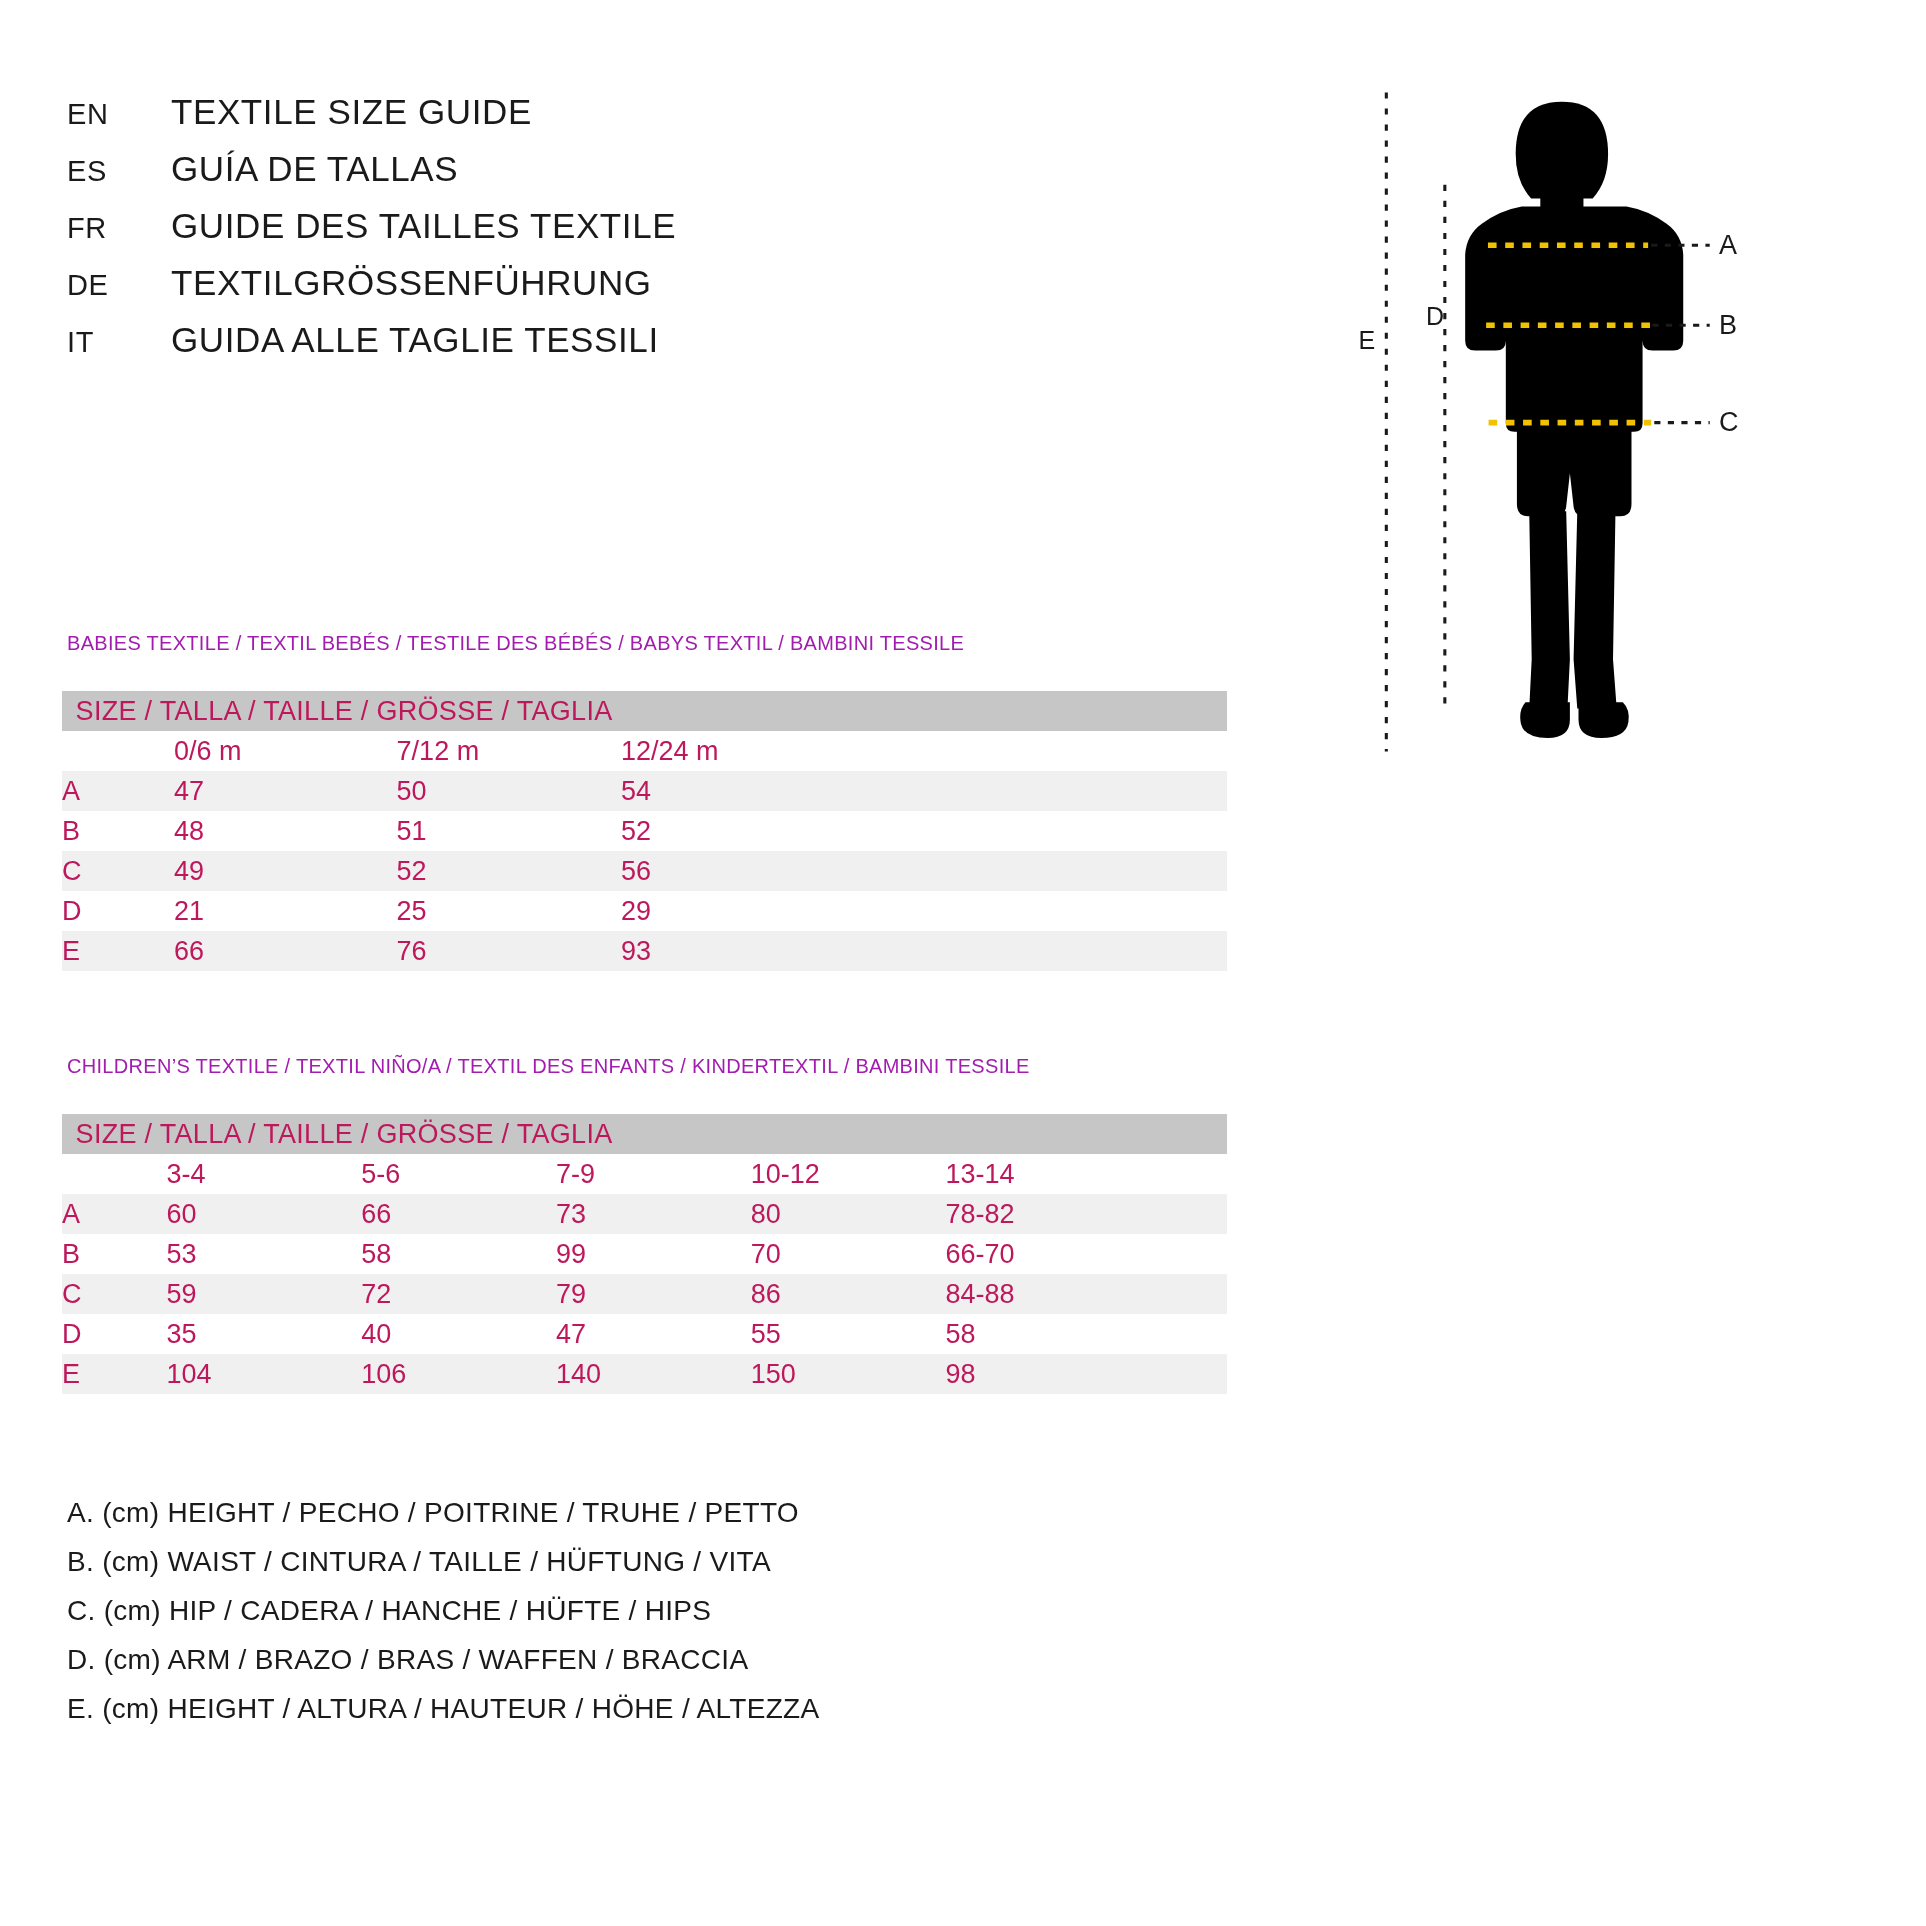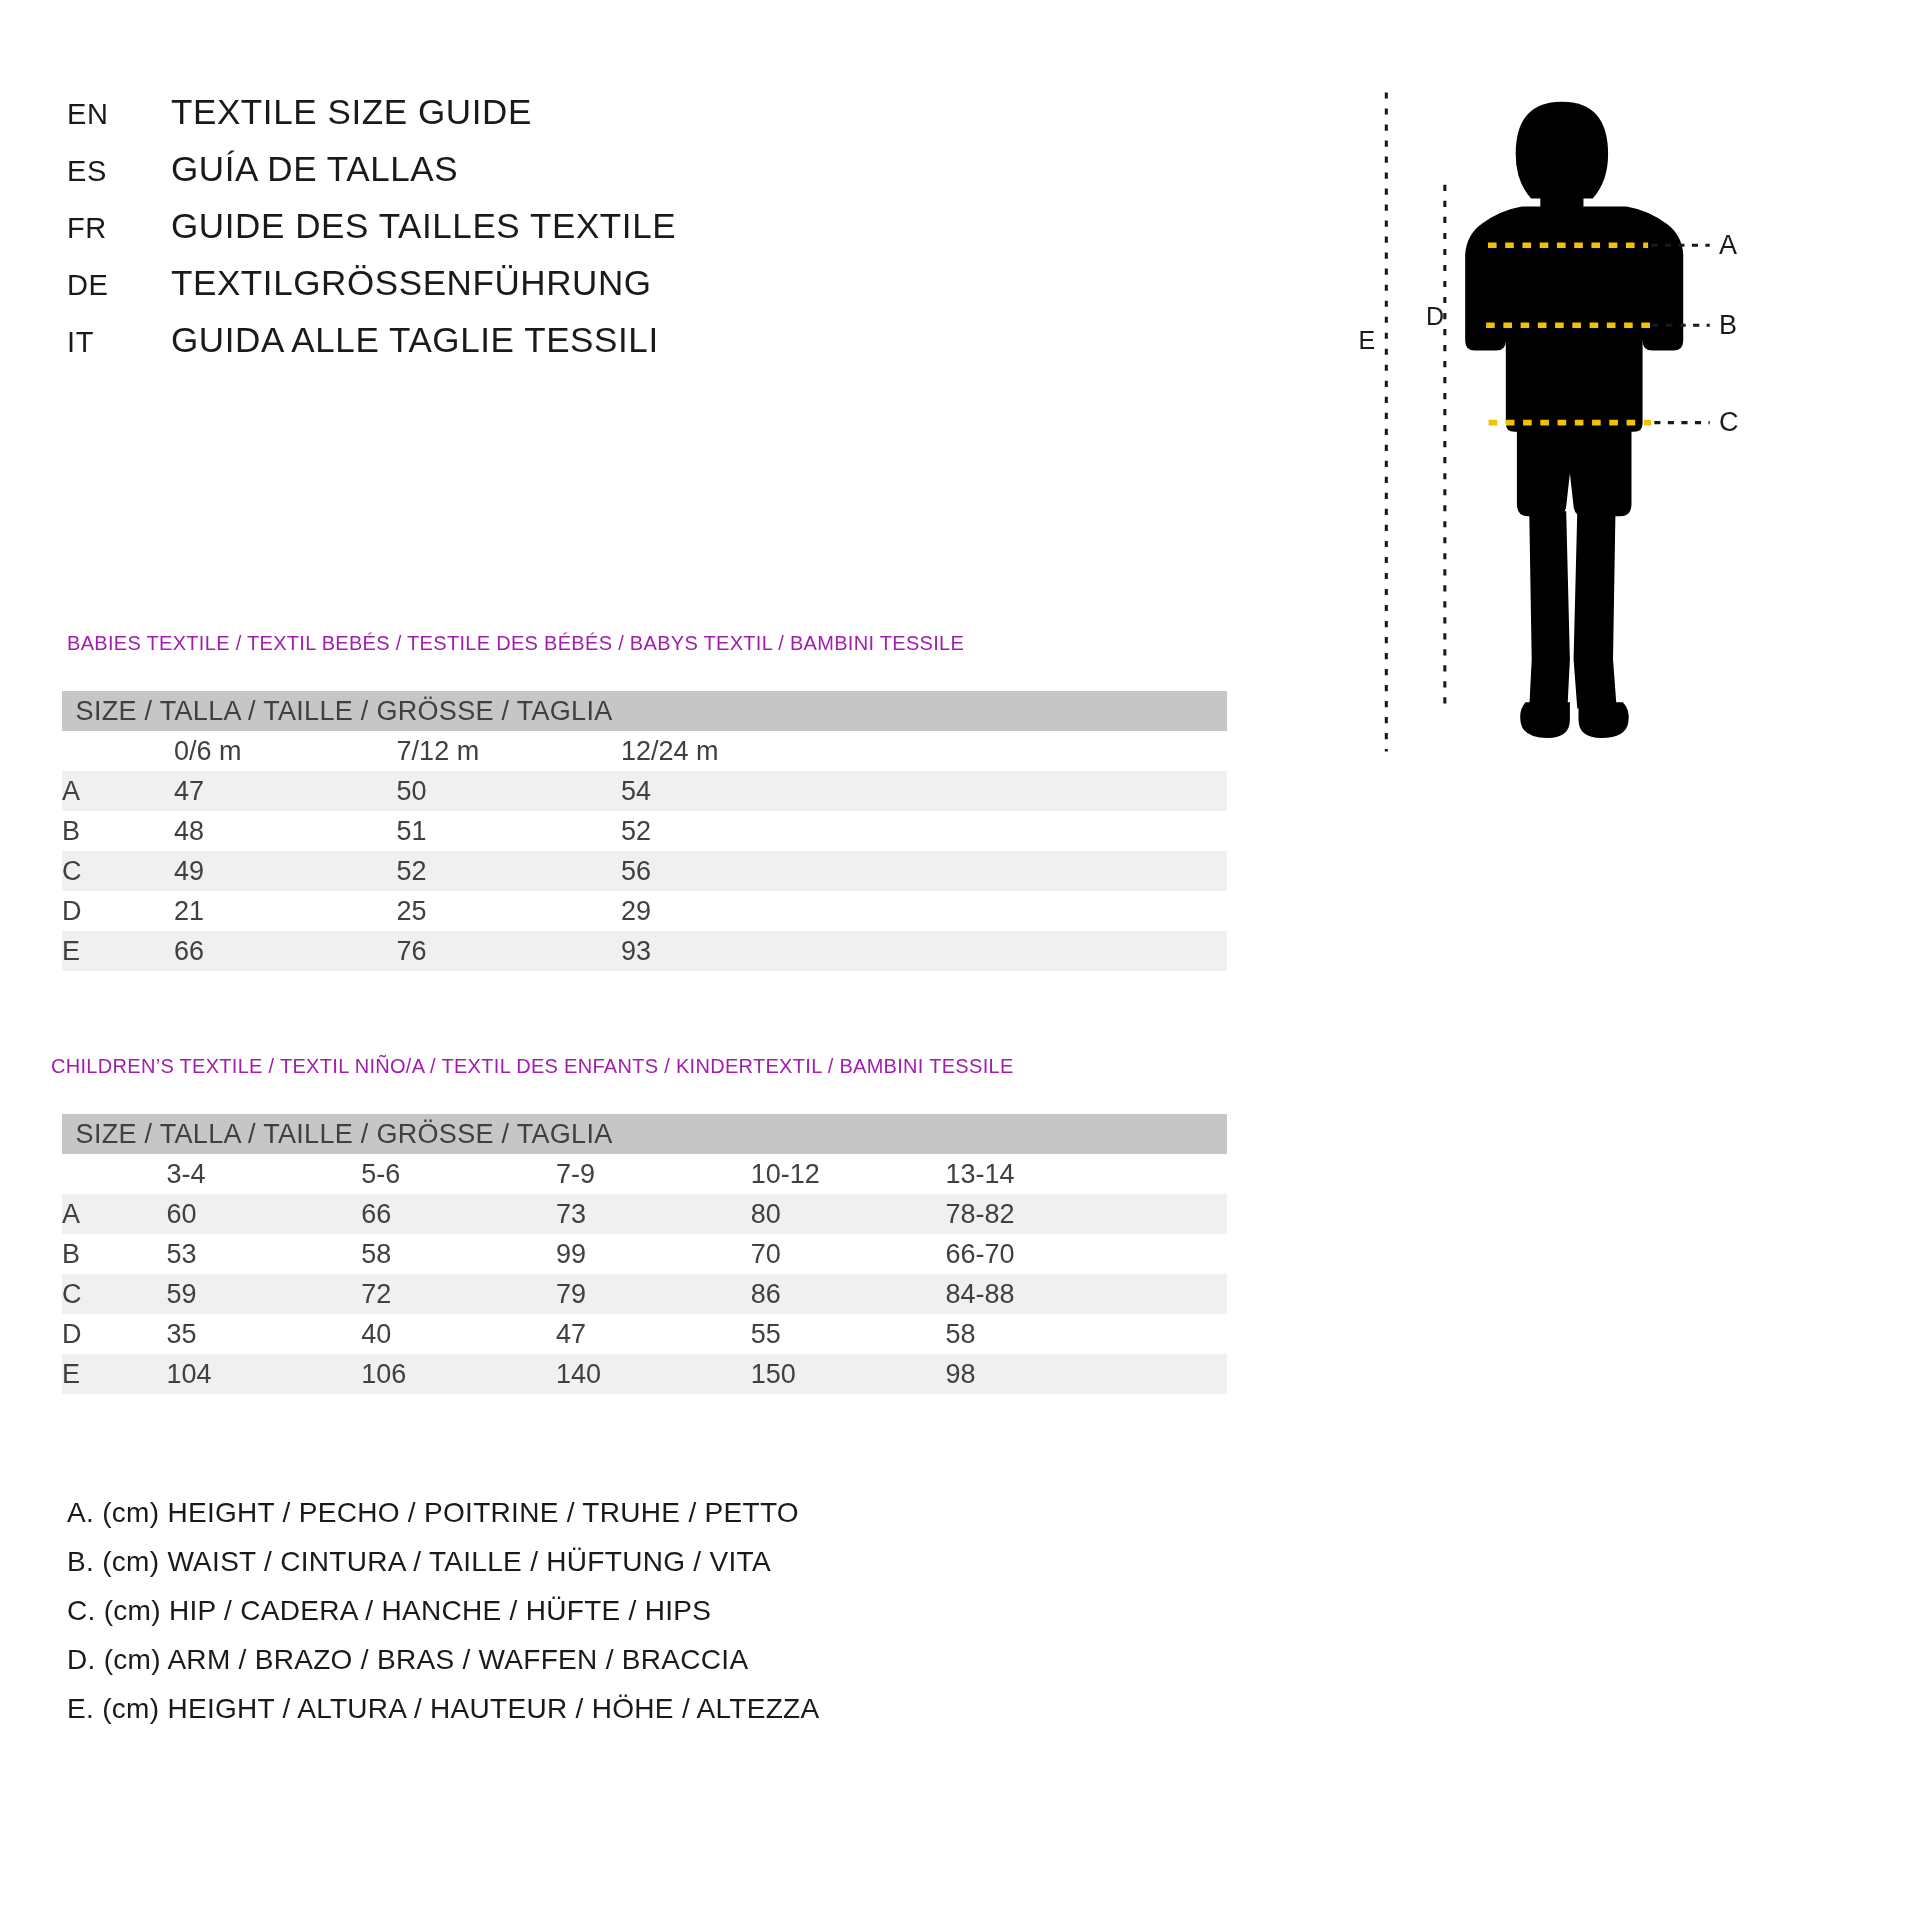--- a/index.html
+++ b/index.html
@@ -52,28 +52,28 @@
 
   
   .section-heading {
     position: absolute;
     font-size: 20px;
     letter-spacing: 0.3px;
     color: #a21caf;
     white-space: nowrap;
   }
   #babies-heading { left: 67px; top: 632px; }
-  #children-heading { left: 51px; top: 1055px; }
+  #children-heading { left: 67px; top: 1055px; }
 
   
   .size-table {
     position: absolute;
     border-collapse: collapse;
     font-size: 26px;
-    color: #404040;
+    color: #be185d;
   }
   #babies-table { left: 62px; top: 691px; width: 1165px; }
   #children-table { left: 62px; top: 1114px; width: 1165px; }
 
   .size-table td, .size-table th {
     padding: 0;
     text-align: left;
     font-weight: normal;
   }
   .size-table tr { height: 40px; }

